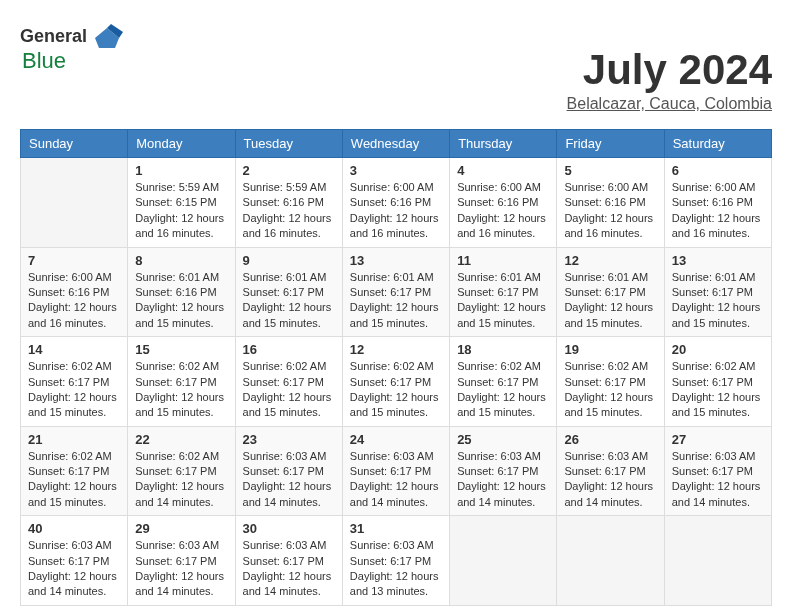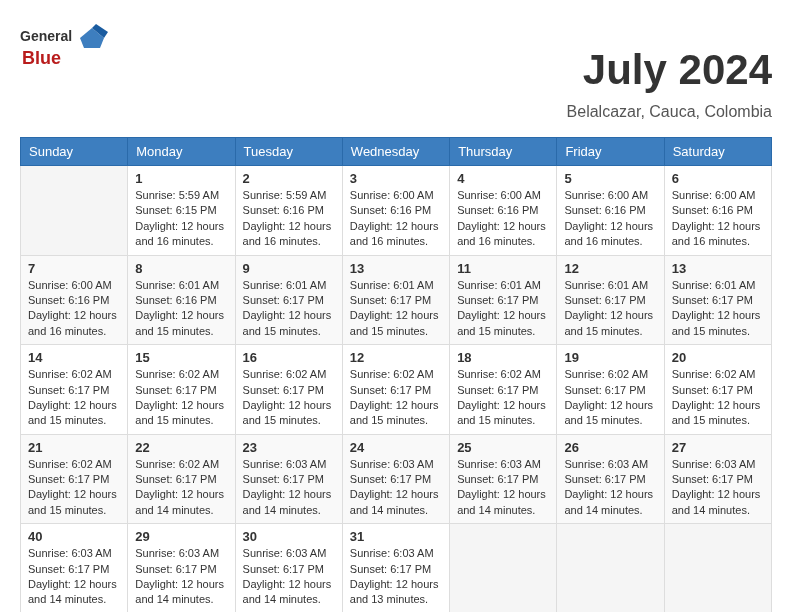--- a/index.html
+++ b/index.html
@@ -14,48 +14,49 @@
       display: flex;
       justify-content: space-between;
       align-items: flex-start;
       margin-bottom: 16px;
     }
     .logo {
       display: flex;
       align-items: center;
     }
     .logo-text-general {
-      font-size: 14px;
-      font-weight: bold;
-      color: #333;
-    }
-    .logo-text-blue {
       font-size: 18px;
       font-weight: bold;
-      color: #b91c1c;
+      color: #333;
+    }
+    .logo-text-blue {
+      font-size: 22px;
+      font-weight: normal;
+      color: #15803d;
     }
     .logo-icon {
       width: 32px;
       height: 32px;
       margin-left: 4px;
     }
     .title-section {
       text-align: right;
     }
     .month-year-title {
       font-size: 42px;
       font-weight: bold;
       color: #333;
       line-height: 1;
       margin-top: 29px;
     }
     .location-subtitle {
       font-size: 16px;
       color: #555;
-      margin-top: 12px;
+      margin-top: 4px;
+      text-decoration: underline;
     }
     .calendar-table {
       width: 100%;
       border-collapse: collapse;
       border: 1px solid #ccc;
     }
     .calendar-table th {
       background-color: #3d7ebf;
       color: #fff;
       text-align: left;

